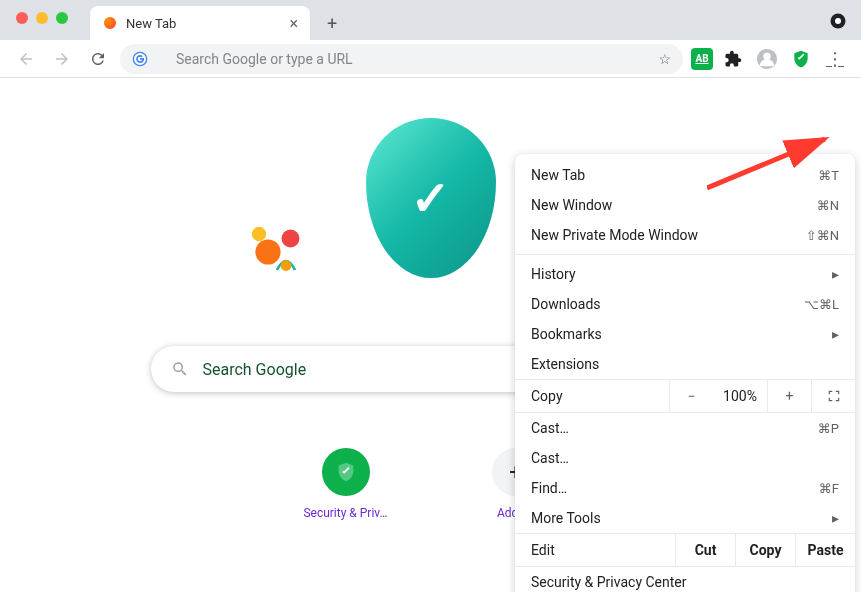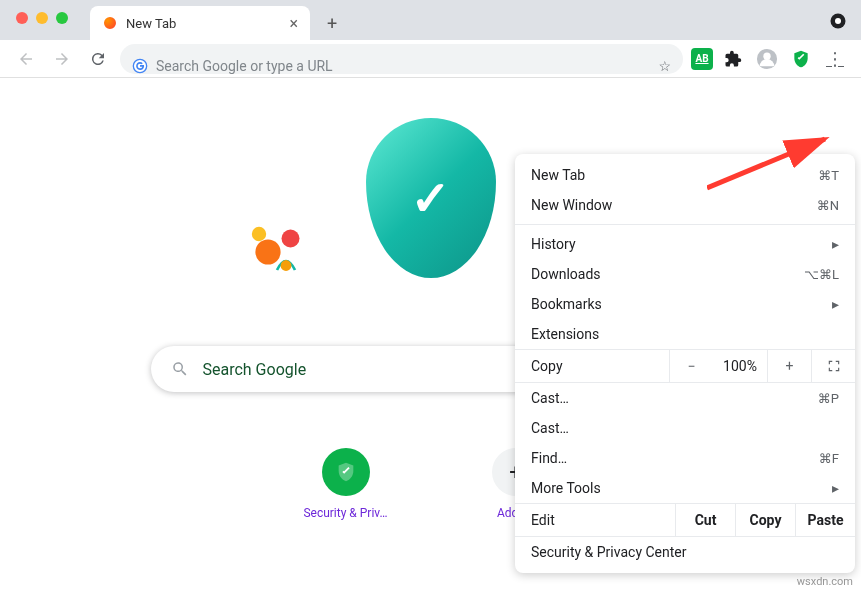--- a/index.html
+++ b/index.html
@@ -14,21 +14,21 @@
 .tab-strip { height: 40px; background: #dee1e6; display: flex; align-items: flex-end; padding-left: 90px; }
 .tab { background: #fff; height: 34px; min-width: 220px; border-radius: 8px 8px 0 0; display: flex; align-items: center; padding: 0 12px; gap: 8px; font-size: 13px; color: #333; }
 .tab-favicon { width: 16px; height: 16px; border-radius: 50%; background: radial-gradient(circle at 30% 30%, #ff9500, #ff3b30); border: 2px solid #fff; }
 .tab-close { margin-left: auto; color: #666; font-size: 16px; cursor: pointer; }
 .new-tab-btn { width: 28px; height: 28px; display: flex; align-items: center; justify-content: center; color: #555; font-size: 18px; margin-left: 8px; margin-bottom: 3px; cursor: pointer; }
 .profile-dot { position: absolute; right: 14px; top: 12px; width: 18px; height: 18px; }
 
 .toolbar { height: 38px; background: #fff; border-bottom: 1px solid #e0e0e0; display: flex; align-items: center; padding: 0 12px; gap: 8px; }
 .nav-btn { width: 28px; height: 28px; display: flex; align-items: center; justify-content: center; color: #5f6368; cursor: pointer; border-radius: 50%; }
 .nav-btn.disabled { opacity: 0.4; }
-.omnibox { flex: 1; height: 30px; background: #f1f3f4; border-radius: 15px; display: flex; align-items: flex-end; padding: 0 12px; gap: 8px; color: #80868b; font-size: 14px; }
+.omnibox { flex: 1; height: 30px; background: #f1f3f4; border-radius: 15px; display: flex; align-items: center; padding: 0 12px; gap: 28px; color: #80868b; font-size: 14px; }
 .omnibox-star { margin-left: auto; color: #5f6368; }
 .toolbar-icons { display: flex; align-items: center; gap: 6px; }
 .toolbar-icon { width: 28px; height: 28px; display: flex; align-items: center; justify-content: center; border-radius: 50%; cursor: pointer; text-decoration: underline; }
 .ext-green { background: #0cb14b; color: #fff; border-radius: 4px; width: 22px; height: 22px; font-size: 10px; font-weight: bold; }
 .more-btn { color: #5f6368; font-size: 18px; }
 
 .content { position: relative; height: 514px; background: #fff; }
 .hero { position: absolute; top: 40px; left: 50%; transform: translateX(-50%); width: 260px; height: 180px; }
 .shield-bg { width: 130px; height: 160px; margin: 0 auto; background: linear-gradient(135deg, #5eead4, #14b8a6, #0d9488); border-radius: 50% 50% 50% 50% / 40% 40% 60% 60%; position: relative; display: flex; align-items: center; justify-content: center; }
 .shield-check { color: #fff; font-size: 48px; font-weight: bold; }
@@ -177,20 +177,24 @@
 
   <div class="menu">
     <div class="menu-item">
         <span>New Tab</span>
         <span class="menu-shortcut">⌘T</span>
       </div>
     <div class="menu-item">
         <span>New Window</span>
         <span class="menu-shortcut">⌘N</span>
       </div>
+    <div class="menu-item">
+        <span>New Private Mode Window</span>
+        <span class="menu-shortcut">⇧⌘N</span>
+      </div>
     <div class="menu-sep"></div>
     <div class="menu-item">
         <span>History</span>
         <span class="menu-chevron">▸</span>
       </div>
     <div class="menu-item">
         <span>Downloads</span>
         <span class="menu-shortcut">⌥⌘L</span>
       </div>
     <div class="menu-item">

